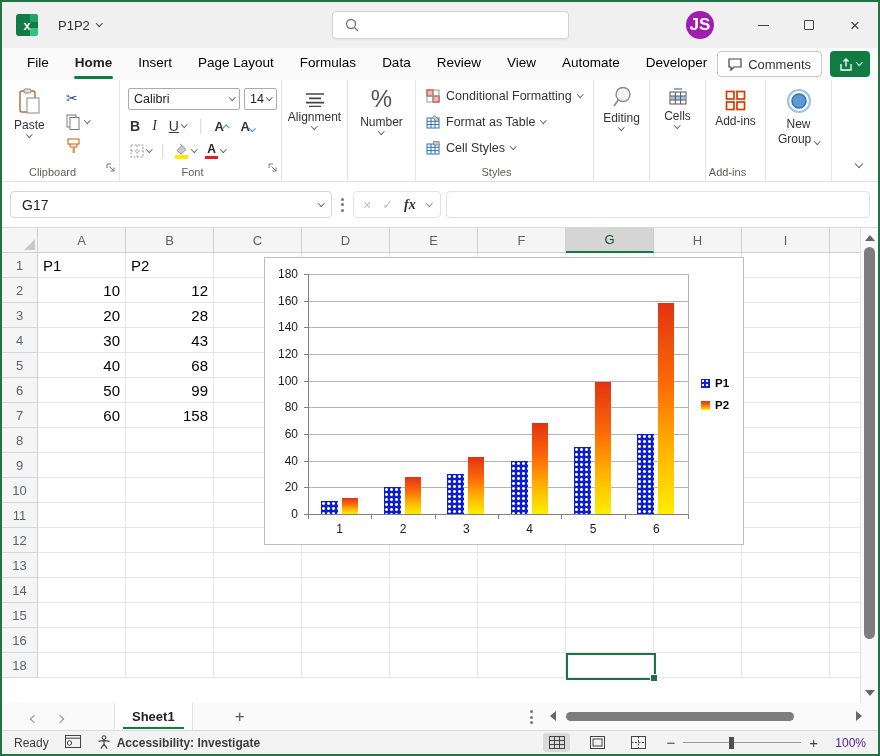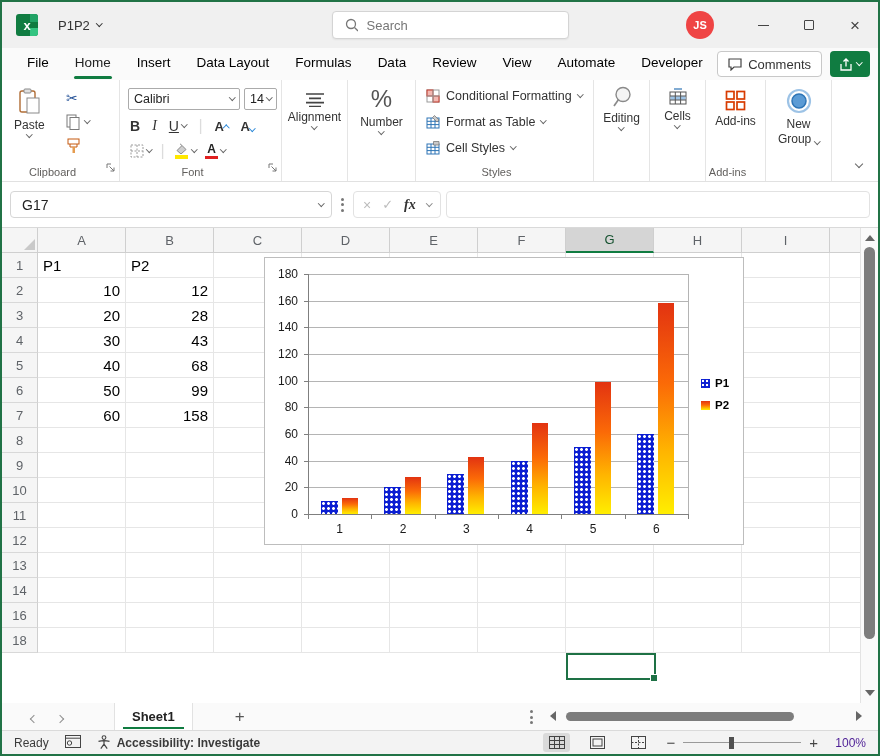--- a/index.html
+++ b/index.html
@@ -14,29 +14,29 @@
 .titlebar{height:46px;background:#f0f0f0;display:flex;align-items:center;position:relative}
 .xlogo{width:22px;height:22px;margin-left:14px;background:#107c41;border-radius:3px;position:relative;display:flex;align-items:center;justify-content:center;color:#fff;font-weight:700;font-size:13px}
 .xlogo::before{content:"";position:absolute;right:0;top:0;width:8px;height:8px;background:#21a366;border-radius:0 3px 0 0}
 .xlogo::after{content:"";position:absolute;right:0;bottom:0;width:8px;height:8px;background:#33c481;border-radius:0 0 3px 0}
 .xlogo span{position:relative;z-index:2}
 .doc-title{margin-left:20px;font-size:13px;color:#333;display:flex;align-items:center;gap:7px;color:#333}
 .searchbox{position:absolute;left:330px;top:9px;width:237px;height:28px;background:#fff;border:1px solid #d4d4d4;border-radius:4px;display:flex;align-items:center;gap:9px;padding:0 12px;box-shadow:0 1px 2px rgba(0,0,0,.06)}
 .searchbox input{border:none;outline:none;background:transparent;font-size:13px;color:#444;width:100%;font-family:"Liberation Sans",sans-serif}
 .searchbox input::placeholder{color:#767676}
 .tb-right{position:absolute;right:0;top:0;height:46px;display:flex;align-items:center}
-.avatar{width:28px;height:28px;border-radius:50%;background:#ef4444;color:#fff;font-size:11px;font-weight:700;display:flex;align-items:center;justify-content:center;margin-right:26px}
+.avatar{width:28px;height:28px;border-radius:50%;background:#a21caf;color:#fff;font-size:17px;font-weight:700;display:flex;align-items:center;justify-content:center;margin-right:26px}
 .wbtn{width:46px;height:46px;display:flex;align-items:center;justify-content:center;color:#444}
 .minline{width:11px;border-top:1.3px solid #444}
 .maxrect{width:10px;height:10px;border:1.3px solid #444;border-radius:1px}
 .closex{font-size:17px;color:#444;line-height:1}
 
 .tabsrow{height:32px;background:#fafafa;display:flex;align-items:center;padding-left:12px;position:relative}
 .rtab{padding:0 13px;font-size:13.5px;color:#000000;height:32px;line-height:30px;position:relative;white-space:nowrap}
-.rtab.active{font-weight:400;color:#222}
+.rtab.active{font-weight:700;color:#222}
 .rtab.active::after{content:"";position:absolute;left:12px;right:12px;bottom:1px;height:3px;background:#107c41;border-radius:2px}
 .tabs-right{position:absolute;right:8px;top:3px;display:flex;align-items:center;gap:8px}
 .comments-btn{border:1px solid #c8c8c8;border-radius:4px;height:26px;padding:0 10px;display:flex;gap:6px;align-items:center;font-size:13px;color:#333;background:#fff}
 .share-btn{width:40px;height:26px;background:#107c41;border-radius:4px;display:flex;align-items:center;justify-content:center;gap:4px;color:#fff}
 
 .ribbon{height:102px;background:#fff;border-bottom:1px solid #e1e1e1;display:flex;position:relative}
 .rgroup{position:relative;border-right:1px solid #e5e5e5;height:100%;flex:0 0 auto}
 .glabel{position:absolute;bottom:3px;left:0;right:16px;text-align:center;font-size:11px;color:#605e5c}
 .launcher{position:absolute;bottom:5px;right:4px}
 .bigbtn{position:absolute;display:flex;flex-direction:column;align-items:center;gap:3px;color:#333;font-size:12px}
@@ -136,42 +136,41 @@
     </div>
   <div class="doc-title">
     <span>P1P2</span>
     <span class="cv sm"></span>
   </div>
   <div class="searchbox">
     <svg width="14" height="14">
         <circle cx="6" cy="6" r="4.5" fill="none" stroke="#777" stroke-width="1.3"></circle>
         <path d="M9.5 9.5 L13 13" stroke="#777" stroke-width="1.3"></path>
       </svg>
-    <input class="search" placeholder="Search" style="">
   </div>
   <div class="tb-right">
     <div class="avatar">JS</div>
     <div class="wbtn">
         <span class="minline"></span>
       </div>
     <div class="wbtn">
         <span class="maxrect"></span>
       </div>
     <div class="wbtn">
         <span class="closex">×</span>
       </div>
   </div>
 </div>
 
 <div class="tabsrow">
   <div style="display:flex" id="ribbon-tabs">
       <div class="rtab">File</div>
       <div class="rtab active">Home</div>
       <div class="rtab">Insert</div>
-      <div class="rtab">Data Layout</div>
+      <div class="rtab">Page Layout</div>
       <div class="rtab">Formulas</div>
       <div class="rtab">Data</div>
       <div class="rtab">Review</div>
       <div class="rtab">View</div>
       <div class="rtab">Automate</div>
       <div class="rtab">Developer</div>
       <div class="rtab">Help</div>
     </div>
   <div class="tabs-right">
     <div class="comments-btn">
@@ -576,20 +575,33 @@
         <div class="cell"></div>
         <div class="cell"></div>
         <div class="cell"></div>
         <div class="cell"></div>
         <div class="cell"></div>
         <div class="cell"></div>
         <div class="cellf"></div>
       </div>
       <div class="grow">
         <div class="rh">14</div>
+        <div class="cell"></div>
+        <div class="cell"></div>
+        <div class="cell"></div>
+        <div class="cell"></div>
+        <div class="cell"></div>
+        <div class="cell"></div>
+        <div class="cell"></div>
+        <div class="cell"></div>
+        <div class="cell"></div>
+        <div class="cellf"></div>
+      </div>
+      <div class="grow">
+        <div class="rh">15</div>
         <div class="cell"></div>
         <div class="cell"></div>
         <div class="cell"></div>
         <div class="cell"></div>
         <div class="cell"></div>
         <div class="cell"></div>
         <div class="cell"></div>
         <div class="cell"></div>
         <div class="cell"></div>
         <div class="cellf"></div>

